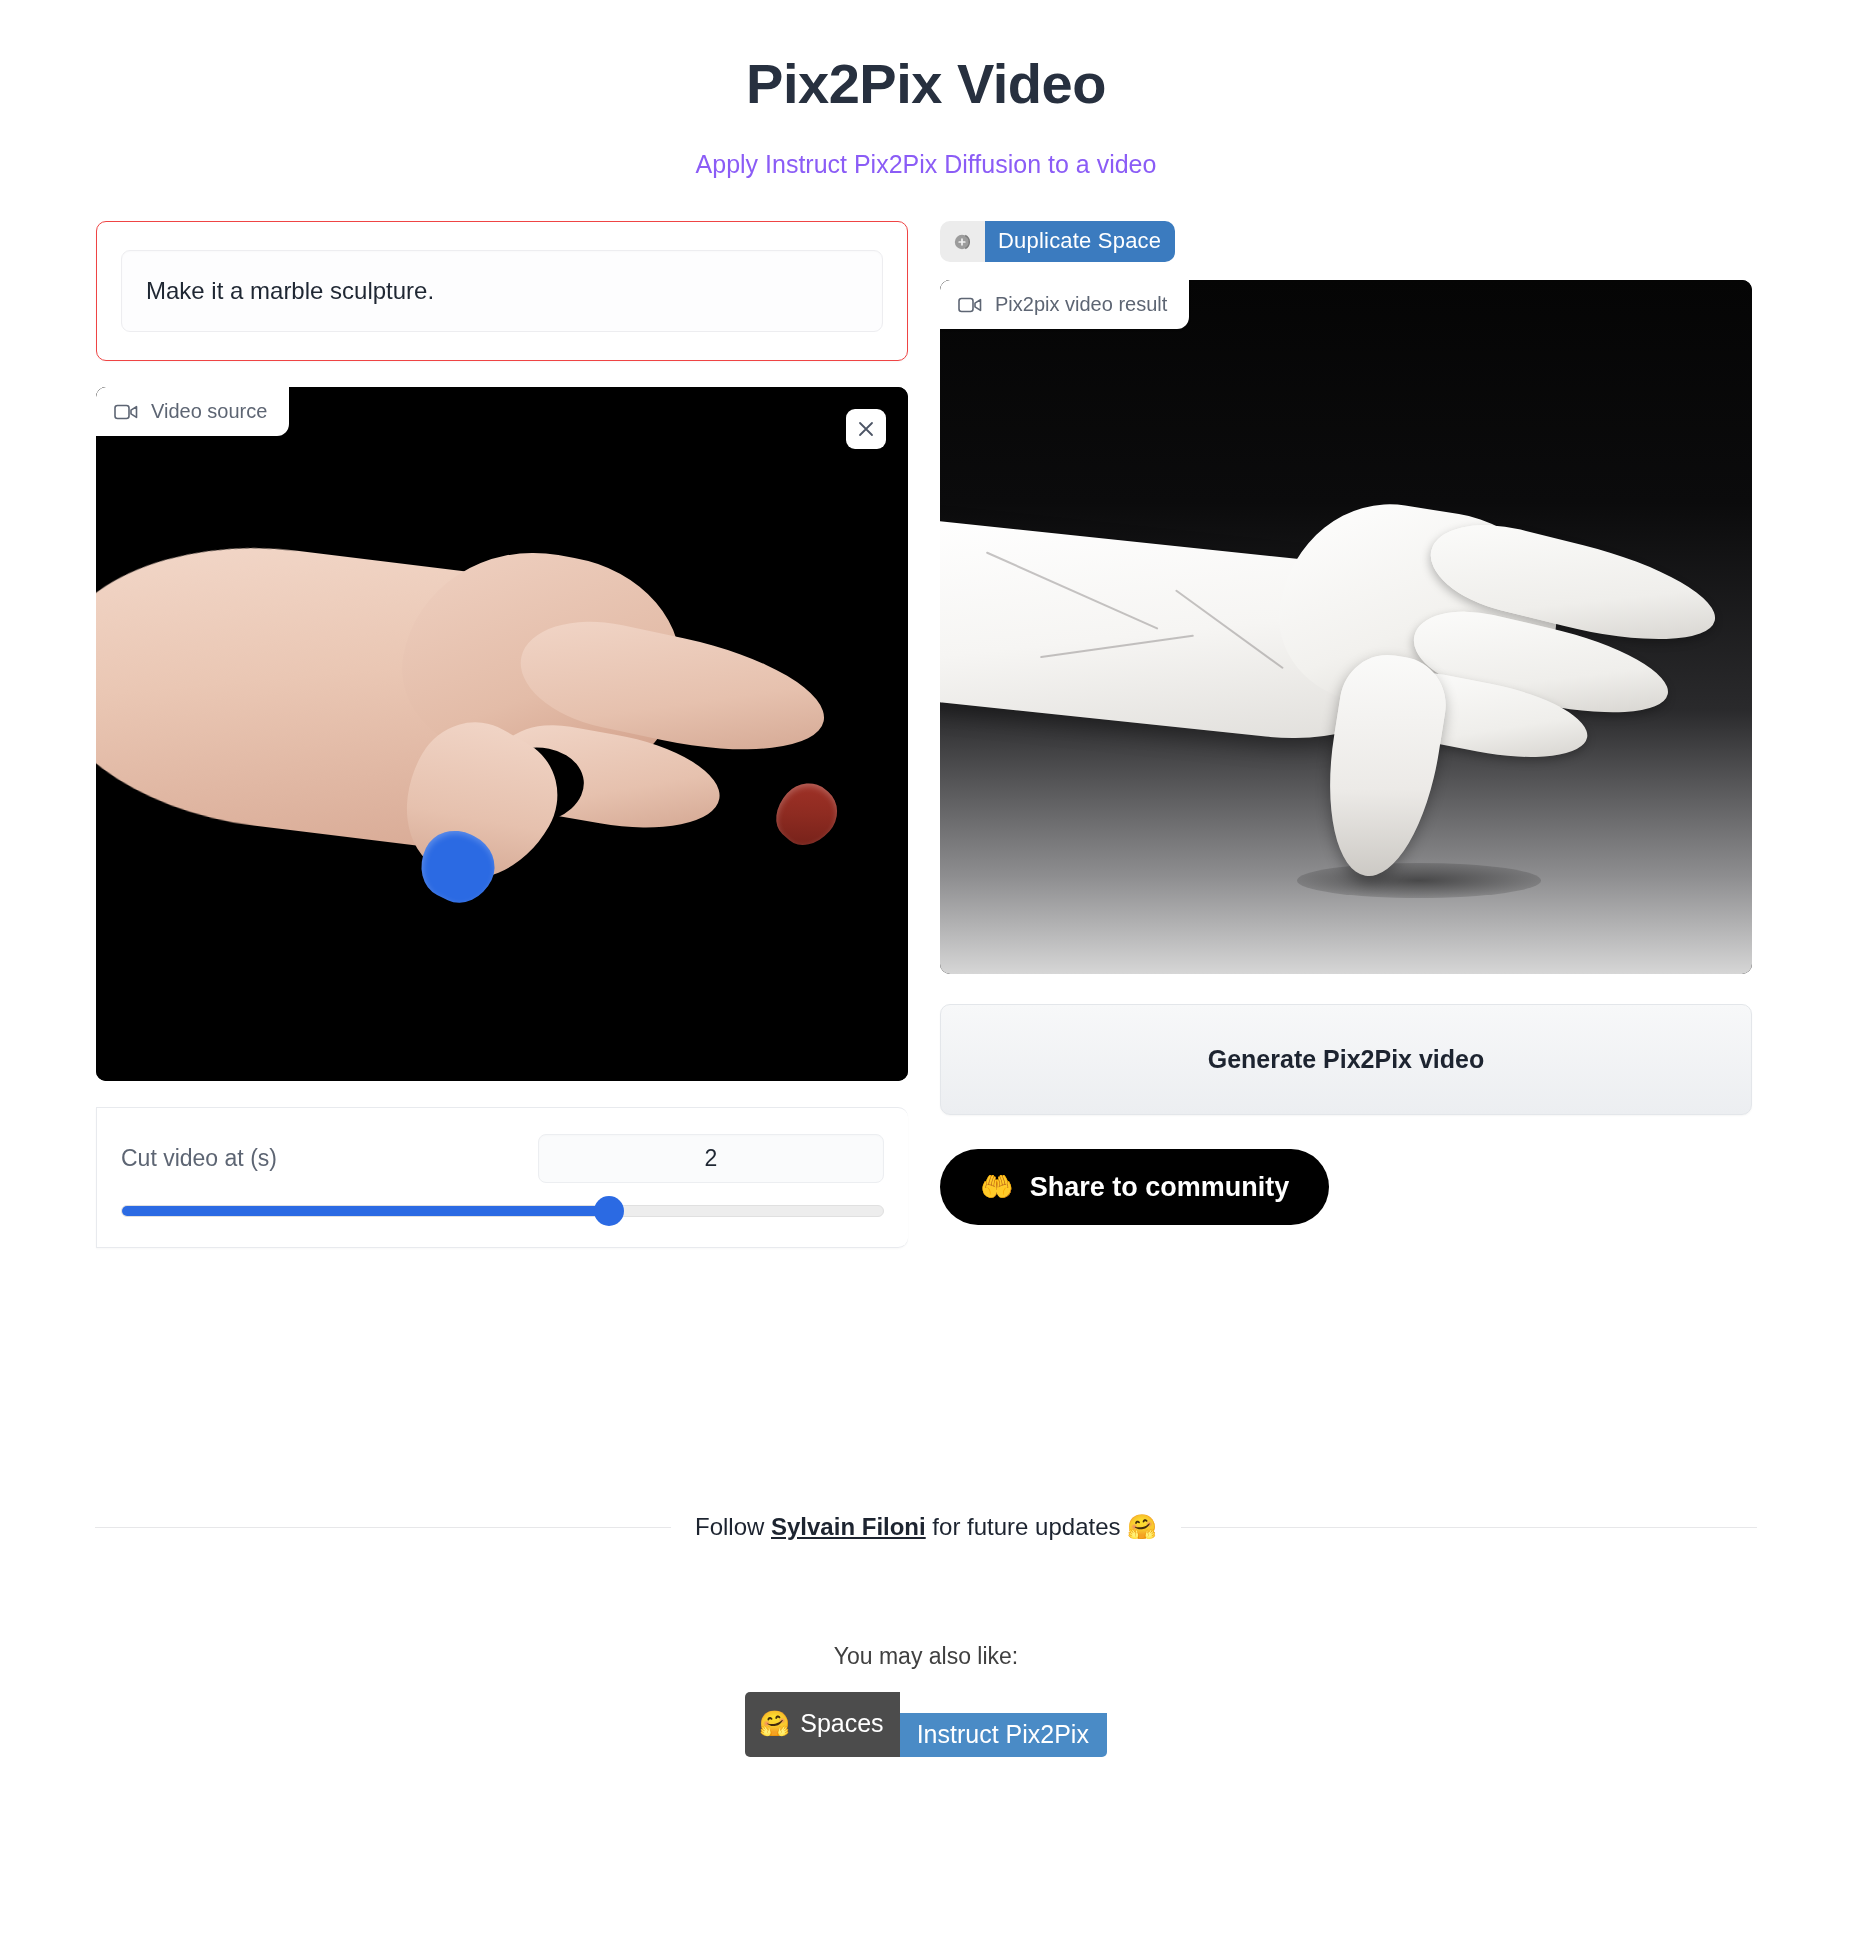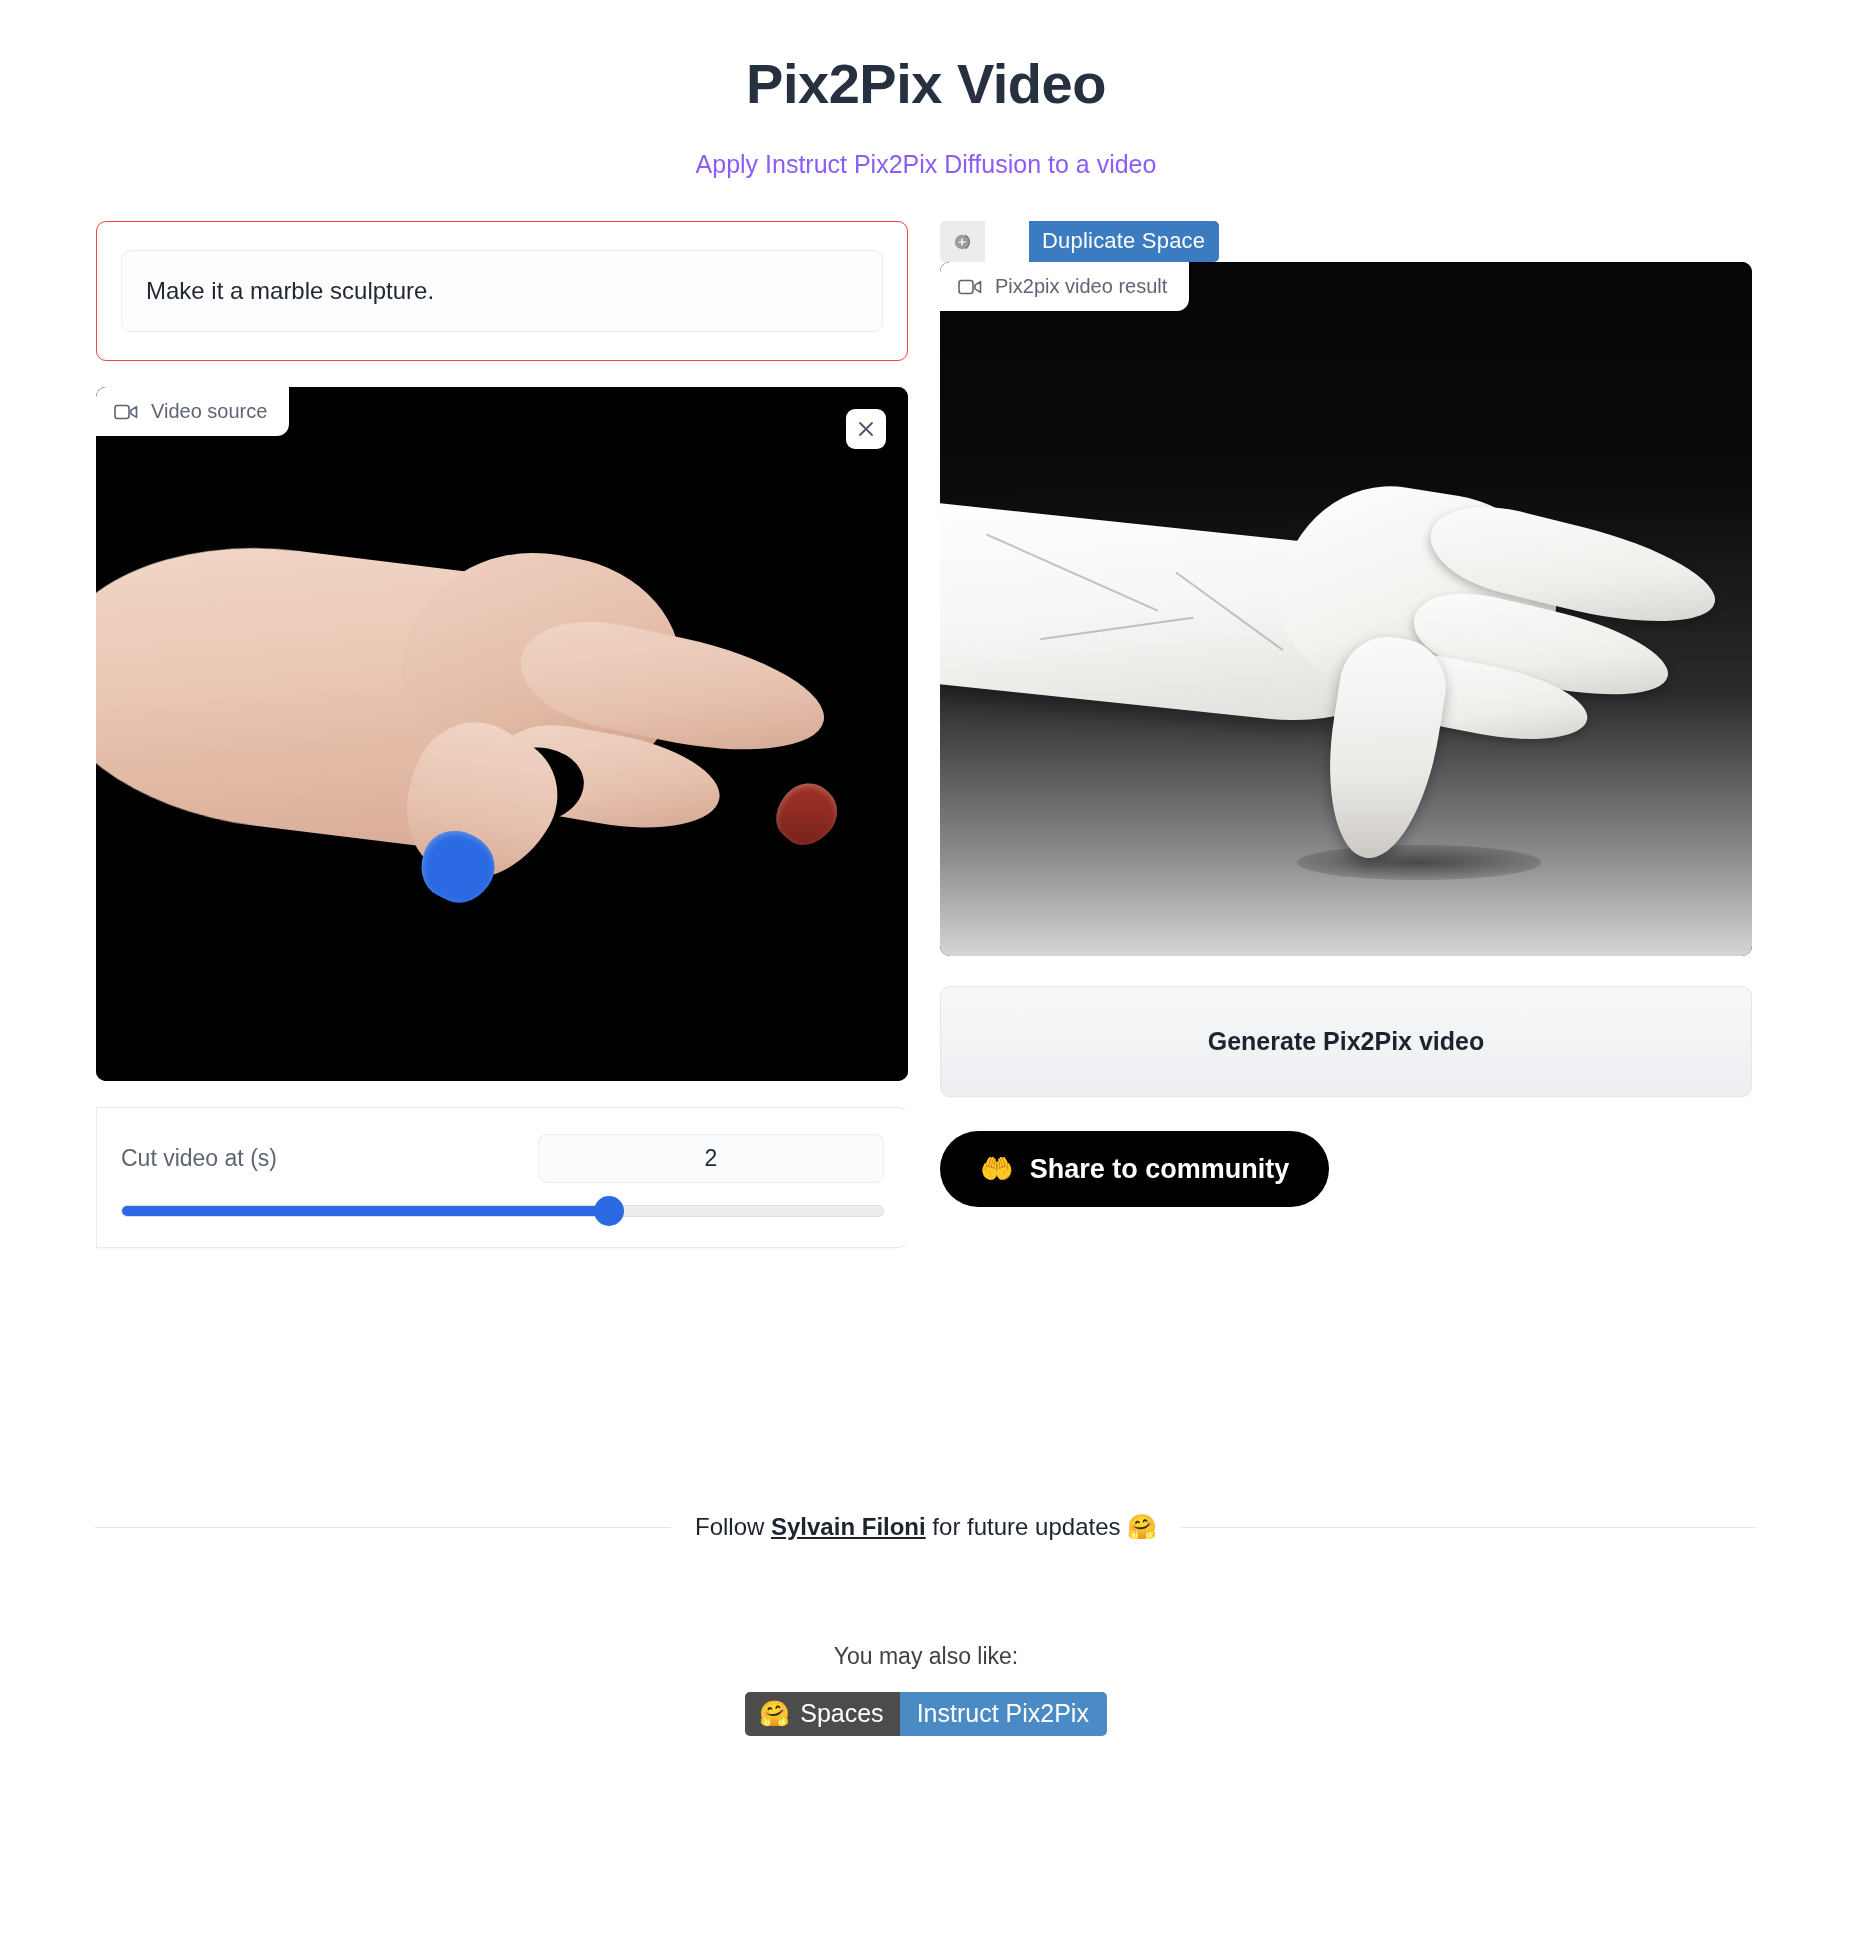--- a/index.html
+++ b/index.html
@@ -315,25 +315,25 @@
     height: 30px;
     background: #2b6ae3;
     border-radius: 50%;
     transform: translate(-50%, -50%);
   }
 
   
   .dup-badge {
     display: inline-flex;
     align-items: stretch;
-    border-radius: 5px;
+    border-radius: 10px;
     overflow: hidden;
     font-size: 22px;
+    margin-bottom: 18px;
     cursor: pointer;
-    gap: 44px;
   }
   .dup-badge .dup-icon {
     background: #ececec;
     padding: 6px 11px 6px 12px;
     display: flex;
     align-items: center;
   }
   .dup-badge .dup-text {
     background: #3b7bbf;
     color: #ffffff;
@@ -416,20 +416,21 @@
     color: #ffffff;
     padding: 6px 16px 8px 14px;
     display: flex;
     align-items: center;
     gap: 10px;
   }
   .spaces-badge .sp-right {
     background: #4a8bc6;
     color: #ffffff;
     padding: 7px 18px 8px 17px;
+    margin-top: 21px;
   }
 </style>
 </head>
 <body>
 
 <div class="page-header">
   <h1 class="page-title">Pix2Pix Video</h1>
   <p class="page-subtitle">Apply Instruct Pix2Pix Diffusion to a video</p>
 </div>
 

